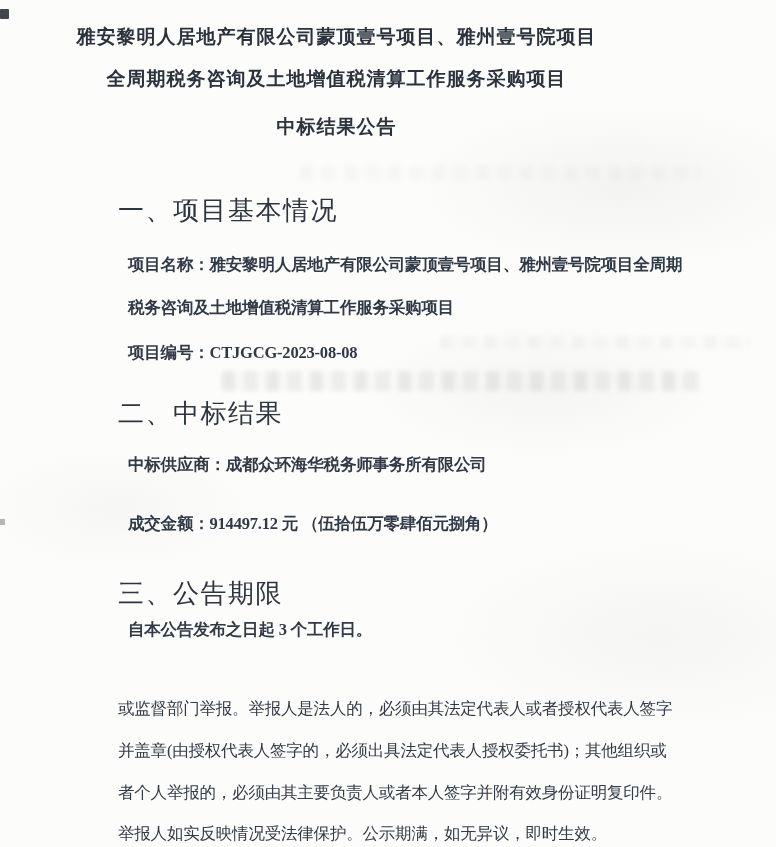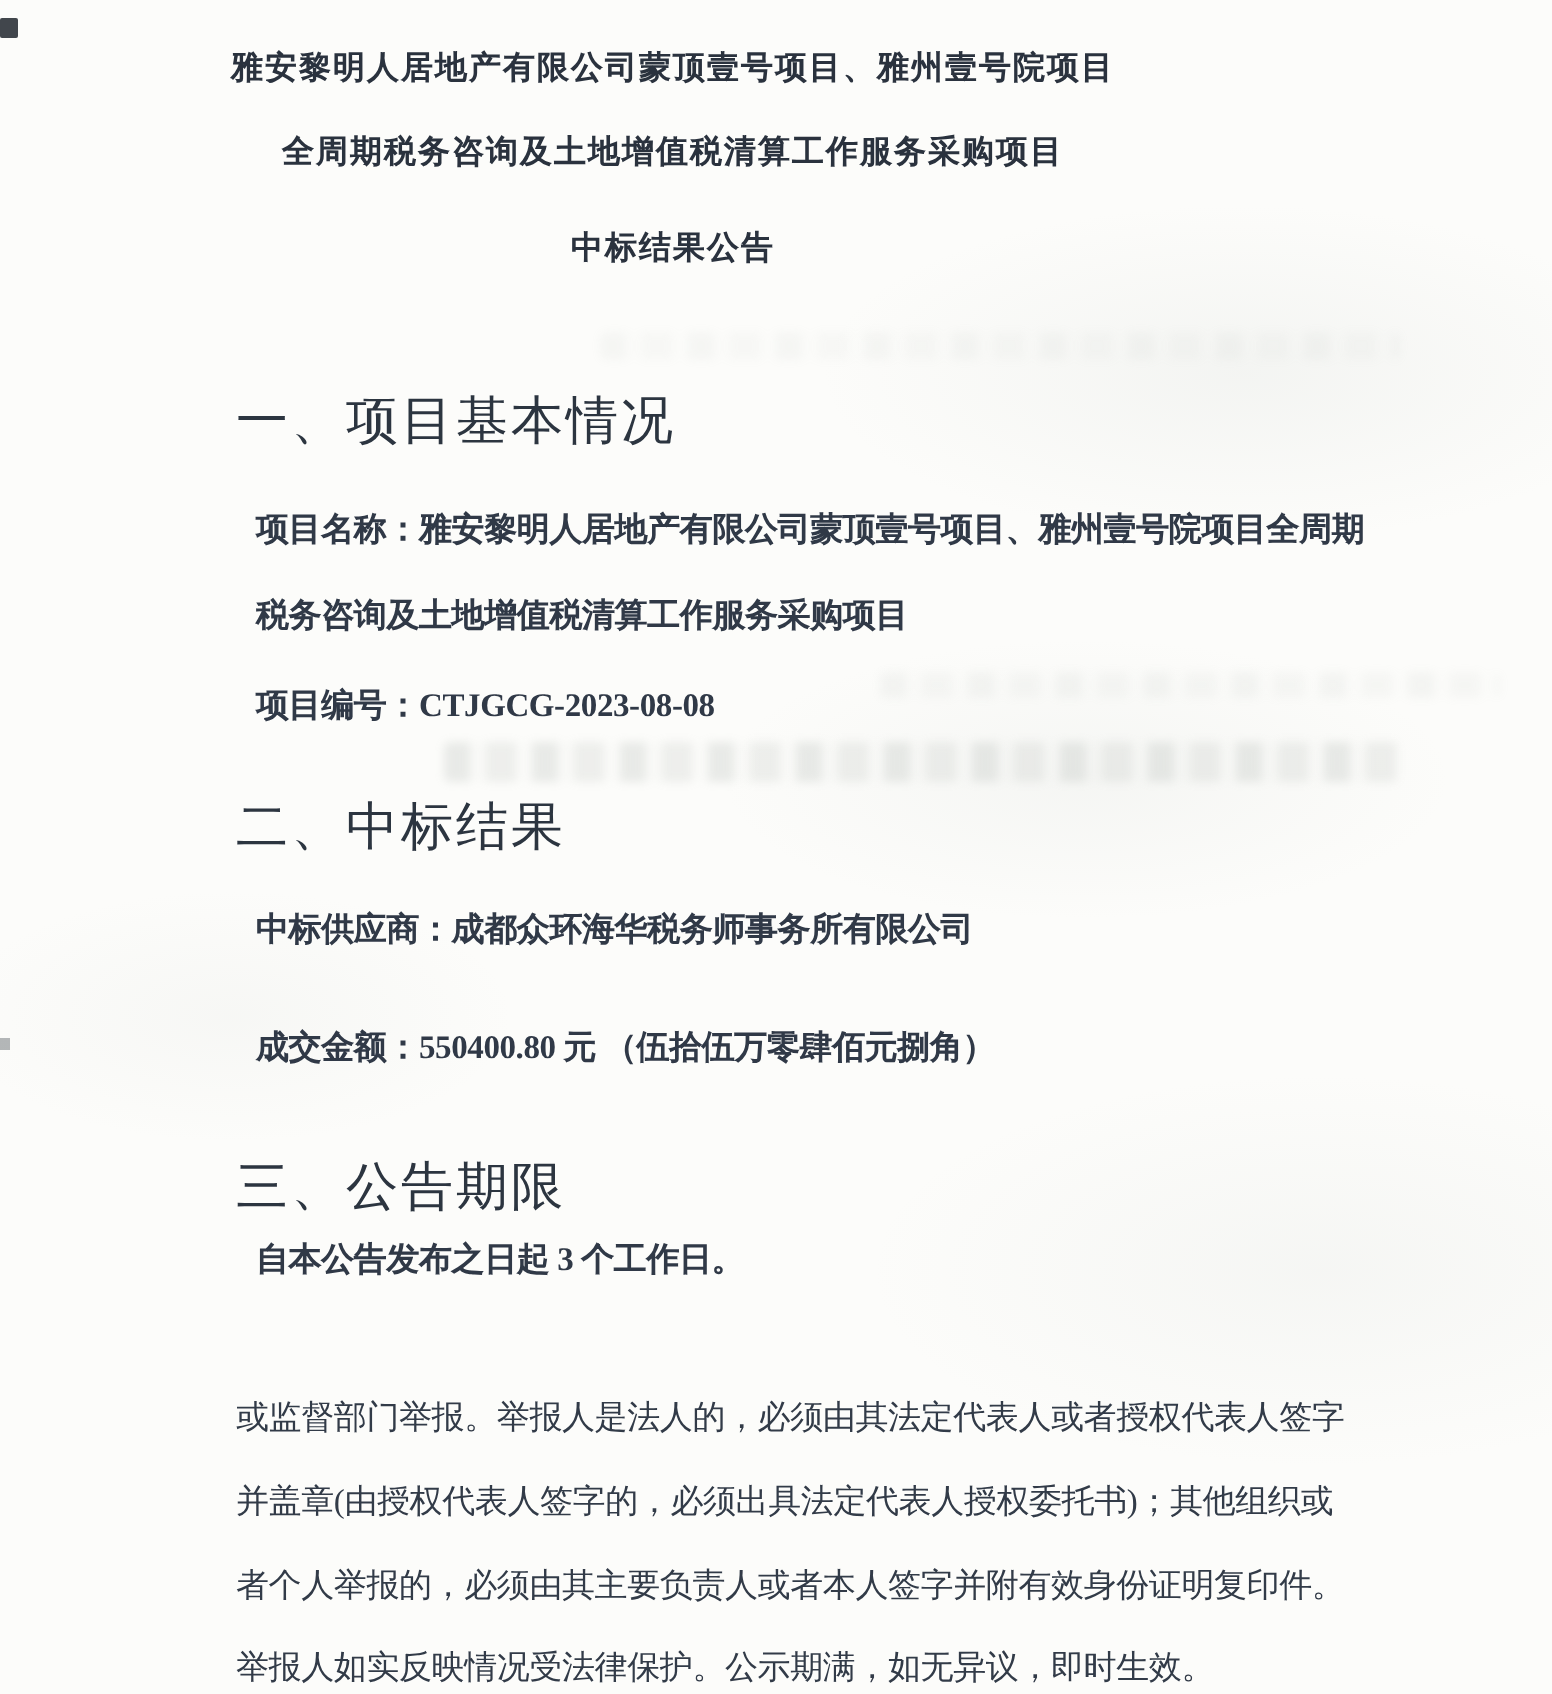--- a/index.html
+++ b/index.html
@@ -20,21 +20,21 @@
       #fcfcfa;
     overflow: hidden;
     font-family: "Liberation Serif", "DejaVu Serif", serif;
     color: #2e3744;
   }
   .abs { position: absolute; }
   .title-line {
     left: 0;
     width: 673px;
     text-align: center;
-    font-size: 16px;
+    font-size: 19px;
     font-weight: bold;
     letter-spacing: 1px;
     color: #2a323e;
   }
   .section-heading {
     left: 118px;
     font-size: 26px;
     font-weight: normal;
     letter-spacing: 1.5px;
     color: #2c3540;
@@ -106,21 +106,21 @@
   <div class="abs title-line" style="top:66px">全周期税务咨询及土地增值税清算工作服务采购项目</div>
   <div class="abs title-line" style="top:114px">中标结果公告</div>
 
   <div class="abs section-heading" style="top:193px">一、项目基本情况</div>
   <div class="abs body-line bold" style="top:254px">项目名称：雅安黎明人居地产有限公司蒙顶壹号项目、雅州壹号院项目全周期</div>
   <div class="abs body-line bold" style="top:297px">税务咨询及土地增值税清算工作服务采购项目</div>
   <div class="abs body-line bold" style="top:342px">项目编号：CTJGCG-2023-08-08</div>
 
   <div class="abs section-heading" style="top:396px">二、中标结果</div>
   <div class="abs body-line bold" style="top:454px">中标供应商：成都众环海华税务师事务所有限公司</div>
-  <div class="abs body-line bold" style="top:513px">成交金额：550400.80 元 （伍拾伍万零肆佰元捌角）</div>
+  <div class="abs body-line bold" style="top:513px">成交金额：914497.12 元 （伍拾伍万零肆佰元捌角）</div>
 
   <div class="abs section-heading" style="top:576px">三、公告期限</div>
   <div class="abs body-line bold" style="top:619px">自本公告发布之日起 3 个工作日。</div>
 
   <div class="abs notice-line" style="top:698px">或监督部门举报。举报人是法人的，必须由其法定代表人或者授权代表人签字</div>
   <div class="abs notice-line" style="top:740px">并盖章(由授权代表人签字的，必须出具法定代表人授权委托书)；其他组织或</div>
   <div class="abs notice-line last" style="top:823px">举报人如实反映情况受法律保护。公示期满，如无异议，即时生效。</div>
   <div class="abs notice-line" style="top:782px">者个人举报的，必须由其主要负责人或者本人签字并附有效身份证明复印件。</div>
 
 </div>

